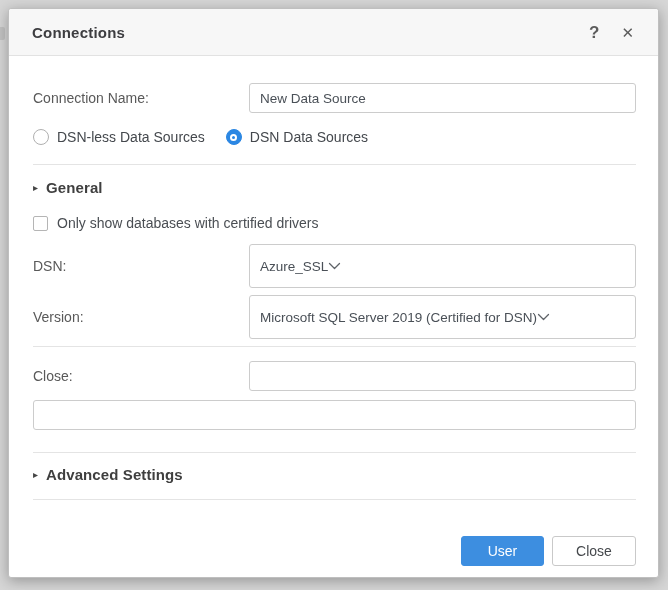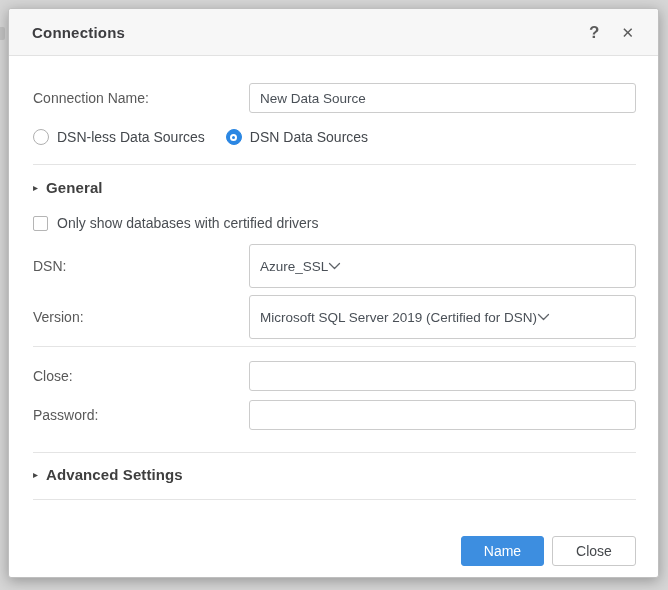--- a/index.html
+++ b/index.html
@@ -245,32 +245,31 @@
     </div>
 
     <div class="divider divider-2"></div>
 
     <div class="form-row row-user">
       <span class="form-label">Close:</span>
       <input class="text-input" type="text" value="" style="">
     </div>
 
     <div class="form-row row-password">
-      <span class="form-label">Password:</span>
       <input class="text-input" type="password" value="" style="">
     </div>
 
     <div class="divider divider-3"></div>
 
     <div class="section-header advanced">
       <span class="collapse-arrow">▸</span>
       <span class="section-title">Advanced Settings</span>
     </div>
 
     <div class="divider divider-4"></div>
 
     <div class="footer-row">
-      <button class="btn btn-save">Name</button>
+      <button class="btn btn-save">User</button>
       <button class="btn btn-close">Close</button>
     </div>
 
   </div>
 </div>
 
 </body></html>

